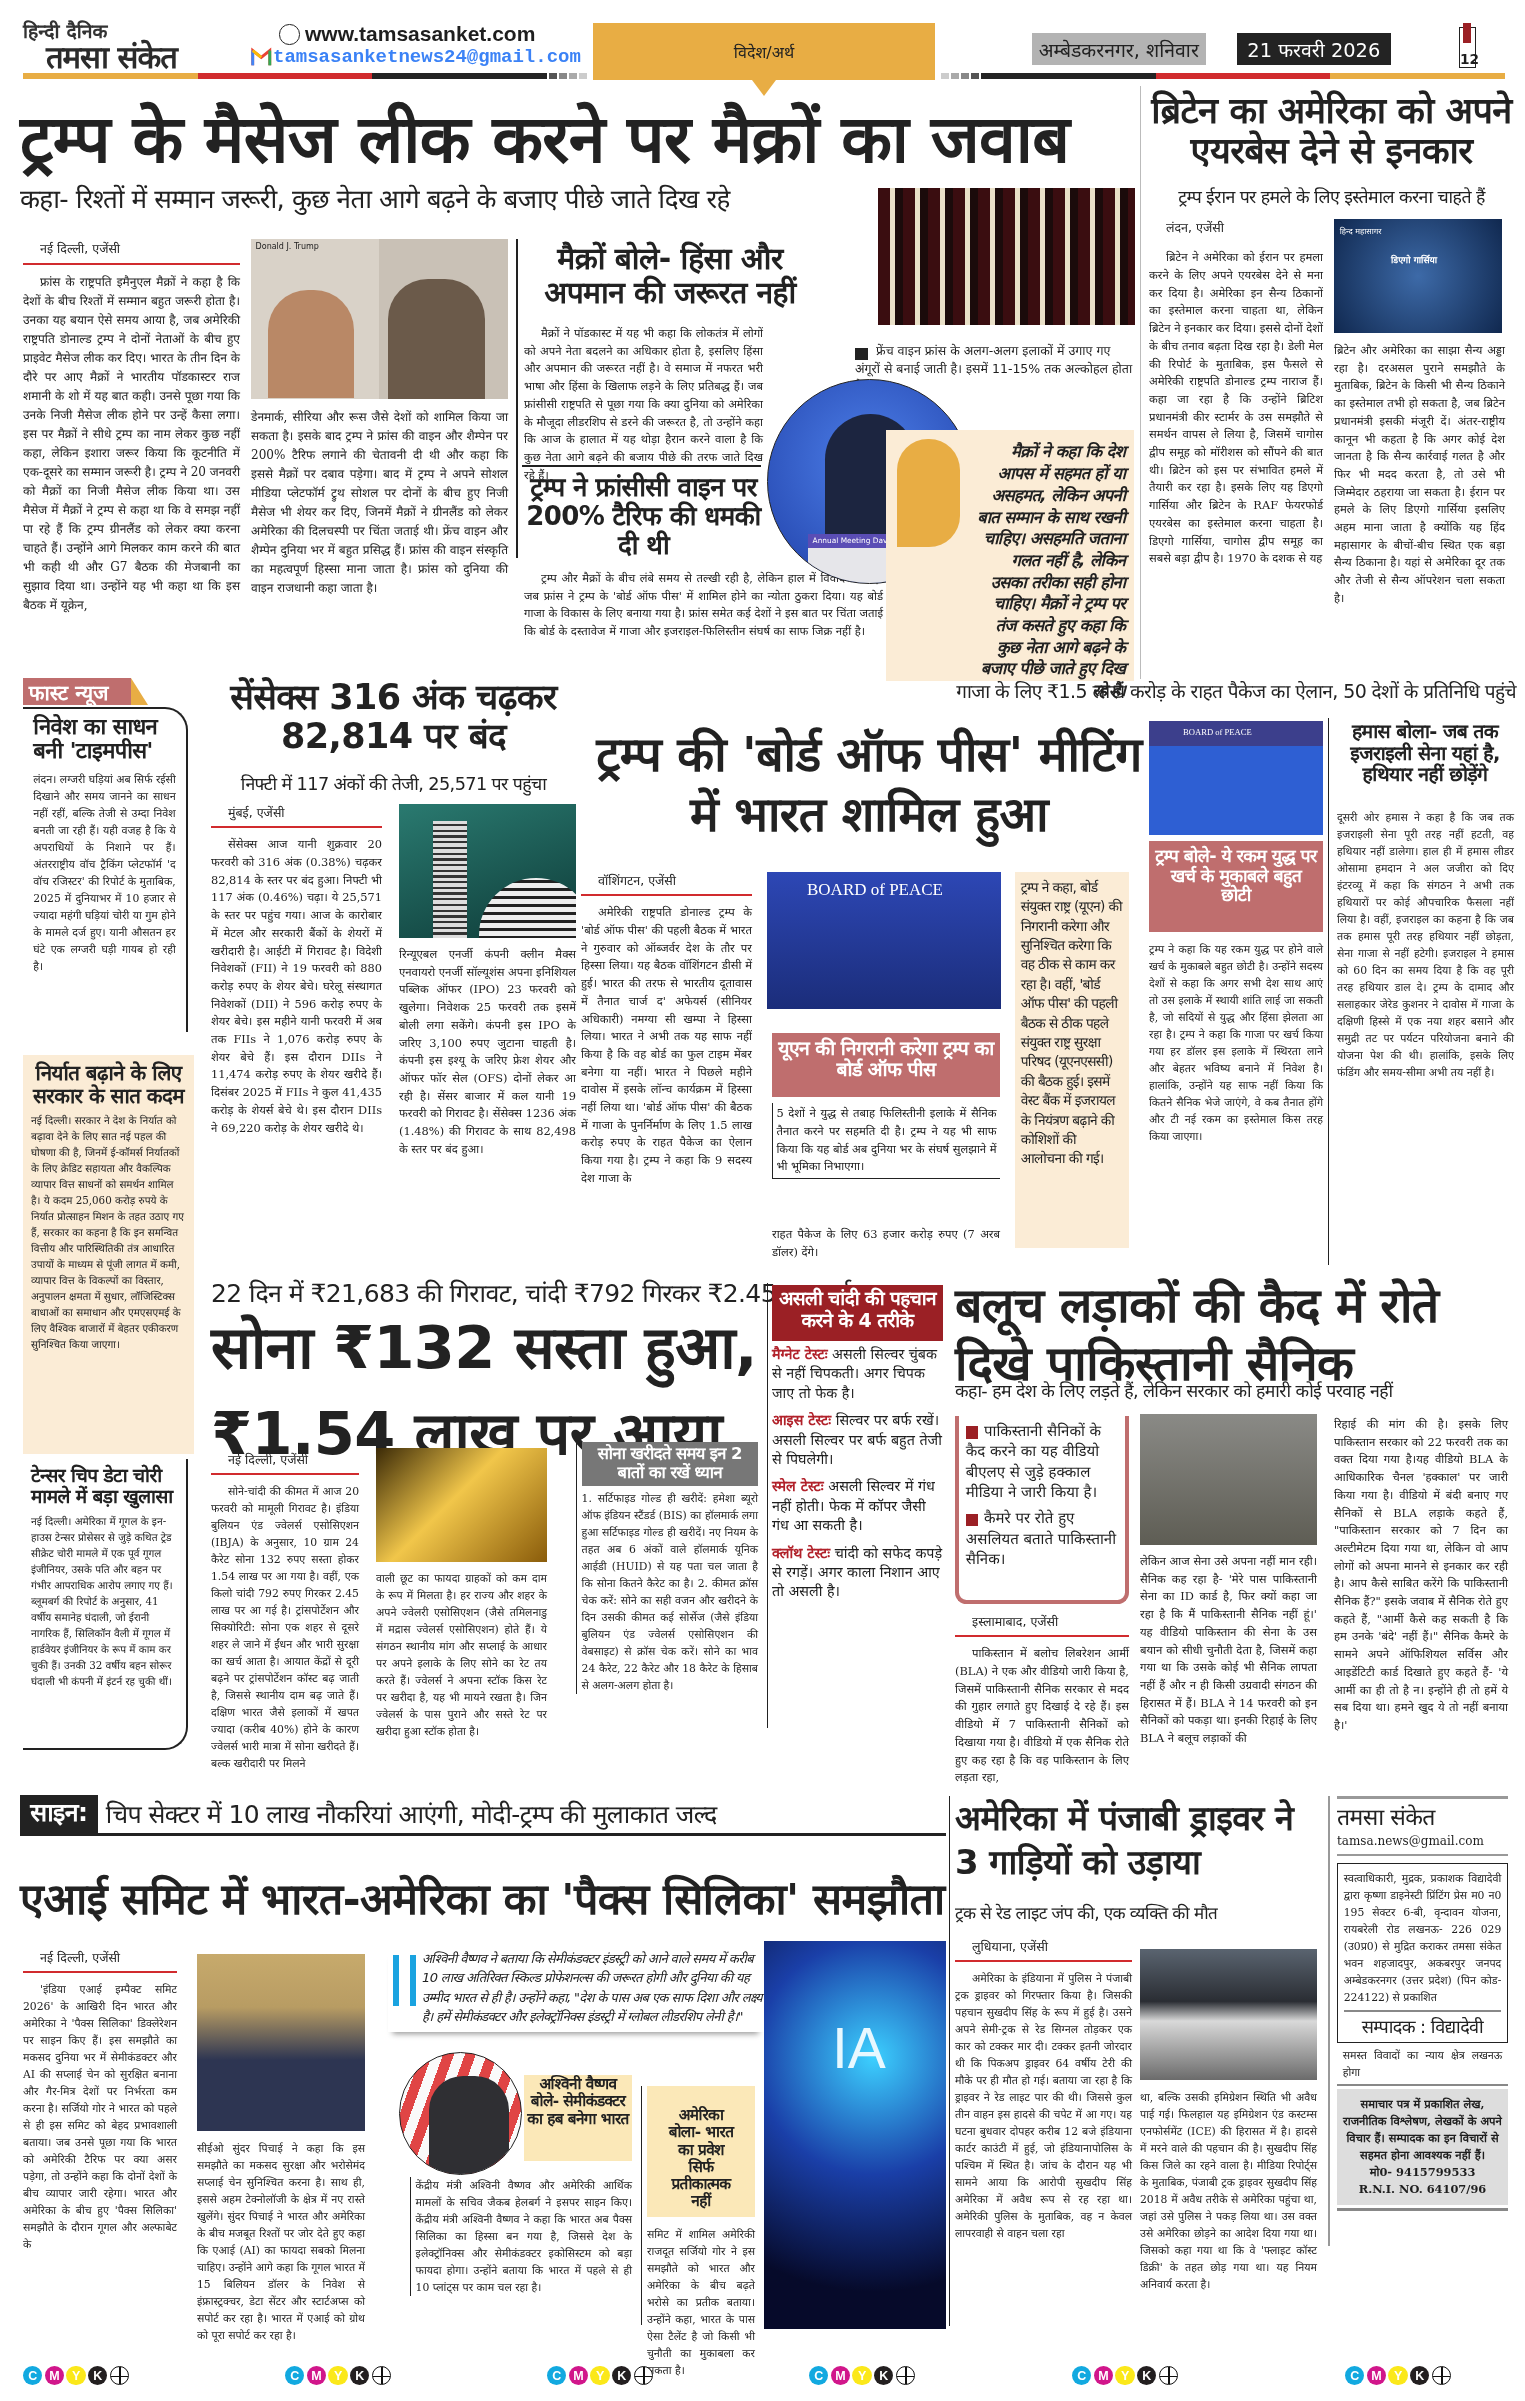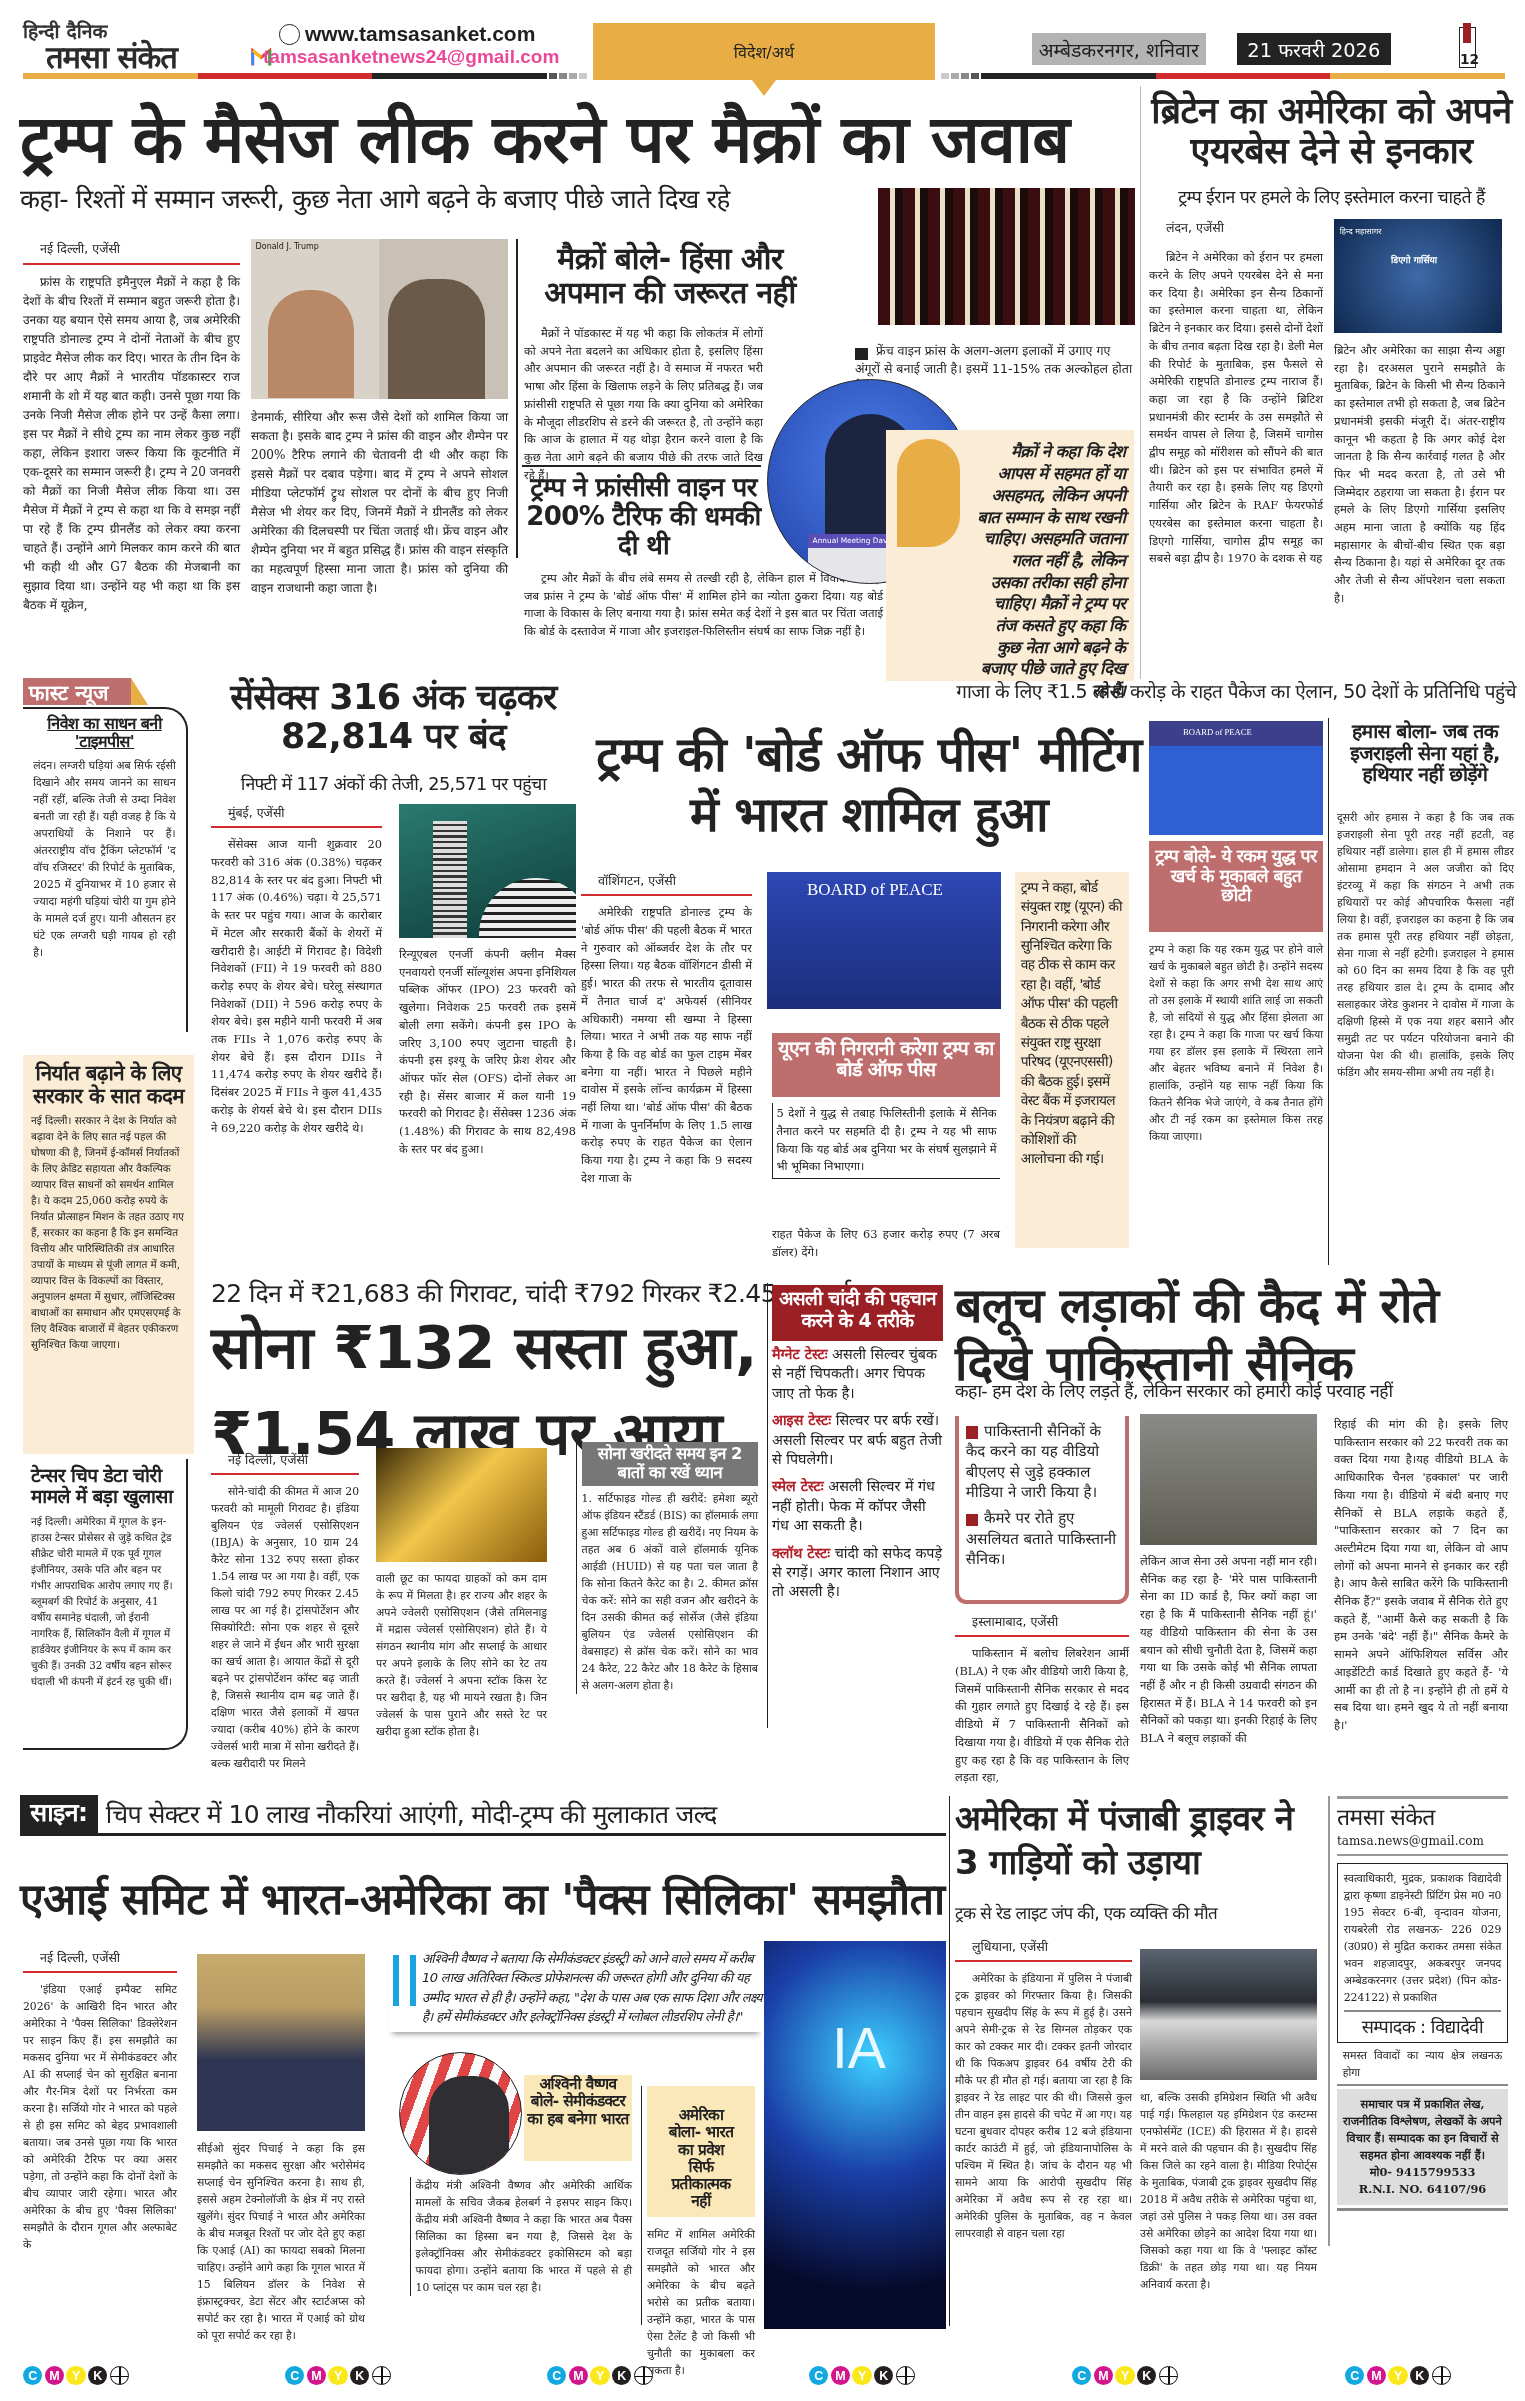--- a/index.html
+++ b/index.html
@@ -33,21 +33,21 @@
   <div class="abs" style="left:251px;top:46px;width:20.5px;height:20.5px;">
     <svg viewBox="0 0 36 36" width="20.5" height="20.5">
         <path d="M3 34V8l15 12L33 8v26" fill="none" stroke="#ea4335" stroke-width="5"></path>
         <path d="M3 8v26" stroke="#4285f4" stroke-width="5"></path>
         <path d="M33 8v26" stroke="#34a853" stroke-width="5"></path>
         <path d="M3 8l15 12" stroke="#fbbc05" stroke-width="5"></path>
       </svg>
   </div>
   <div class="abs" style="left:279px;top:24px;width:20.5px;height:20.5px;border:1.7px solid #222;border-radius:50%;"></div>
   <div class="abs" style="left:305px;top:21.7px;font-size:21px;font-weight:bold;color:#1e1e1e;font-family:'Liberation Sans',sans-serif;">www.tamsasanket.com</div>
-  <div class="abs" style="left:263px;top:46px;font-size:19px;font-weight:bold;color:#ec4899;font-family:Liberation Sans, sans-serif;">tamsasanketnews24@gmail.com</div>
+  <div class="abs" style="left:273px;top:46px;font-size:19px;font-weight:bold;color:#3b82f6;font-family:Liberation Mono, monospace;">tamsasanketnews24@gmail.com</div>
 
   <div class="abs" style="left:23px;top:73px;width:564px;height:5.7px;display:flex;gap:0;">
     <div style="flex:1;background:#e8ad44"></div>
       <div style="flex:1;background:#d12b2e"></div>
       <div style="flex:1;background:#232323"></div>
     <div style="width:40px;display:flex;gap:2.3px;padding-left:2.3px;">
         <span style="flex:1;background:#555"></span>
         <span style="flex:1;background:#888"></span>
         <span style="flex:1;background:#aaa"></span>
         <span style="flex:1;background:#ccc"></span>
@@ -130,21 +130,21 @@
   <div style="position:absolute;left:57px;top:34px;color:#fff;font-size:9px;font-weight:bold;">डिएगो गार्सिया</div>
 </div>
 <div class="abs body" style="left:1334px;top:342px;width:171px;font-size:11.4px;line-height:17.7px;">ब्रिटेन और अमेरिका का साझा सैन्य अड्डा रहा है। दरअसल पुराने समझौते के मुताबिक, ब्रिटेन के किसी भी सैन्य ठिकाने का इस्तेमाल तभी हो सकता है, जब ब्रिटेन प्रधानमंत्री इसकी मंजूरी दें। अंतर-राष्ट्रीय कानून भी कहता है कि अगर कोई देश जानता है कि सैन्य कार्रवाई गलत है और फिर भी मदद करता है, तो उसे भी जिम्मेदार ठहराया जा सकता है। ईरान पर हमले के लिए डिएगो गार्सिया इसलिए अहम माना जाता है क्योंकि यह हिंद महासागर के बीचों-बीच स्थित एक बड़ा सैन्य ठिकाना है। यहां से अमेरिका दूर तक और तेजी से सैन्य ऑपरेशन चला सकता है।</div>
 
 <div class="abs" style="left:23px;top:678px;width:108px;height:27px;background:#bf6e6e;color:#fff;font-size:20.5px;font-weight:bold;padding-left:5.7px;">
   <span>फास्ट न्यूज</span>
 </div>
 <div class="abs" style="left:131px;top:678px;width:0;height:0;border-bottom:27px solid #e8ad44;border-right:17px solid transparent;"></div>
 
 <div class="abs" style="left:23px;top:707px;width:165px;height:325px;border-top:2.3px solid #222;border-right:2.3px solid #222;border-top-right-radius:23px;padding:5.7px 10.3px;">
-  <h3 class="hd" style="font-size:16px;text-align:center;margin-bottom:6.8px;text-decoration:underline;">निवेश का साधन बनी 'टाइमपीस'</h3>
+  <h3 class="hd" style="font-size:22px;text-align:left;margin-bottom:6.8px;">निवेश का साधन बनी 'टाइमपीस'</h3>
   <div class="body" style="font-size:10.8px;line-height:17px;">लंदन। लग्जरी घड़ियां अब सिर्फ रईसी दिखाने और समय जानने का साधन नहीं रहीं, बल्कि तेजी से उम्दा निवेश बनती जा रही हैं। यही वजह है कि ये अपराधियों के निशाने पर हैं। अंतरराष्ट्रीय वॉच ट्रैकिंग प्लेटफॉर्म 'द वॉच रजिस्टर' की रिपोर्ट के मुताबिक, 2025 में दुनियाभर में 10 हजार से ज्यादा महंगी घड़ियां चोरी या गुम होने के मामले दर्ज हुए। यानी औसतन हर घंटे एक लग्जरी घड़ी गायब हो रही है।</div>
 </div>
 
 <div class="abs box-cream" style="left:23px;top:1055px;width:171px;height:399px;padding:6.8px 8px;">
   <h3 class="hd" style="font-size:20.5px;text-align:center;margin-bottom:4.6px;">निर्यात बढ़ाने के लिए सरकार के सात कदम</h3>
   <div class="body" style="font-size:10.3px;line-height:16px;text-align:left;">नई दिल्ली। सरकार ने देश के निर्यात को बढ़ावा देने के लिए सात नई पहल की घोषणा की है, जिनमें ई-कॉमर्स निर्यातकों के लिए क्रेडिट सहायता और वैकल्पिक व्यापार वित्त साधनों को समर्थन शामिल है। ये कदम 25,060 करोड़ रुपये के निर्यात प्रोत्साहन मिशन के तहत उठाए गए हैं, सरकार का कहना है कि इन समन्वित वित्तीय और पारिस्थितिकी तंत्र आधारित उपायों के माध्यम से पूंजी लागत में कमी, व्यापार वित्त के विकल्पों का विस्तार, अनुपालन क्षमता में सुधार, लॉजिस्टिक्स बाधाओं का समाधान और एमएसएमई के लिए वैश्विक बाजारों में बेहतर एकीकरण सुनिश्चित किया जाएगा।</div>
 </div>
 
 <div class="abs" style="left:23px;top:1459px;width:165px;height:291px;border-right:2.3px solid #222;border-bottom:2.3px solid #222;border-bottom-right-radius:23px;padding:5.7px 8px;">
   <h3 class="hd" style="font-size:19px;text-align:left;margin-bottom:5.7px;">टेन्सर चिप डेटा चोरी मामले में बड़ा खुलासा</h3>

